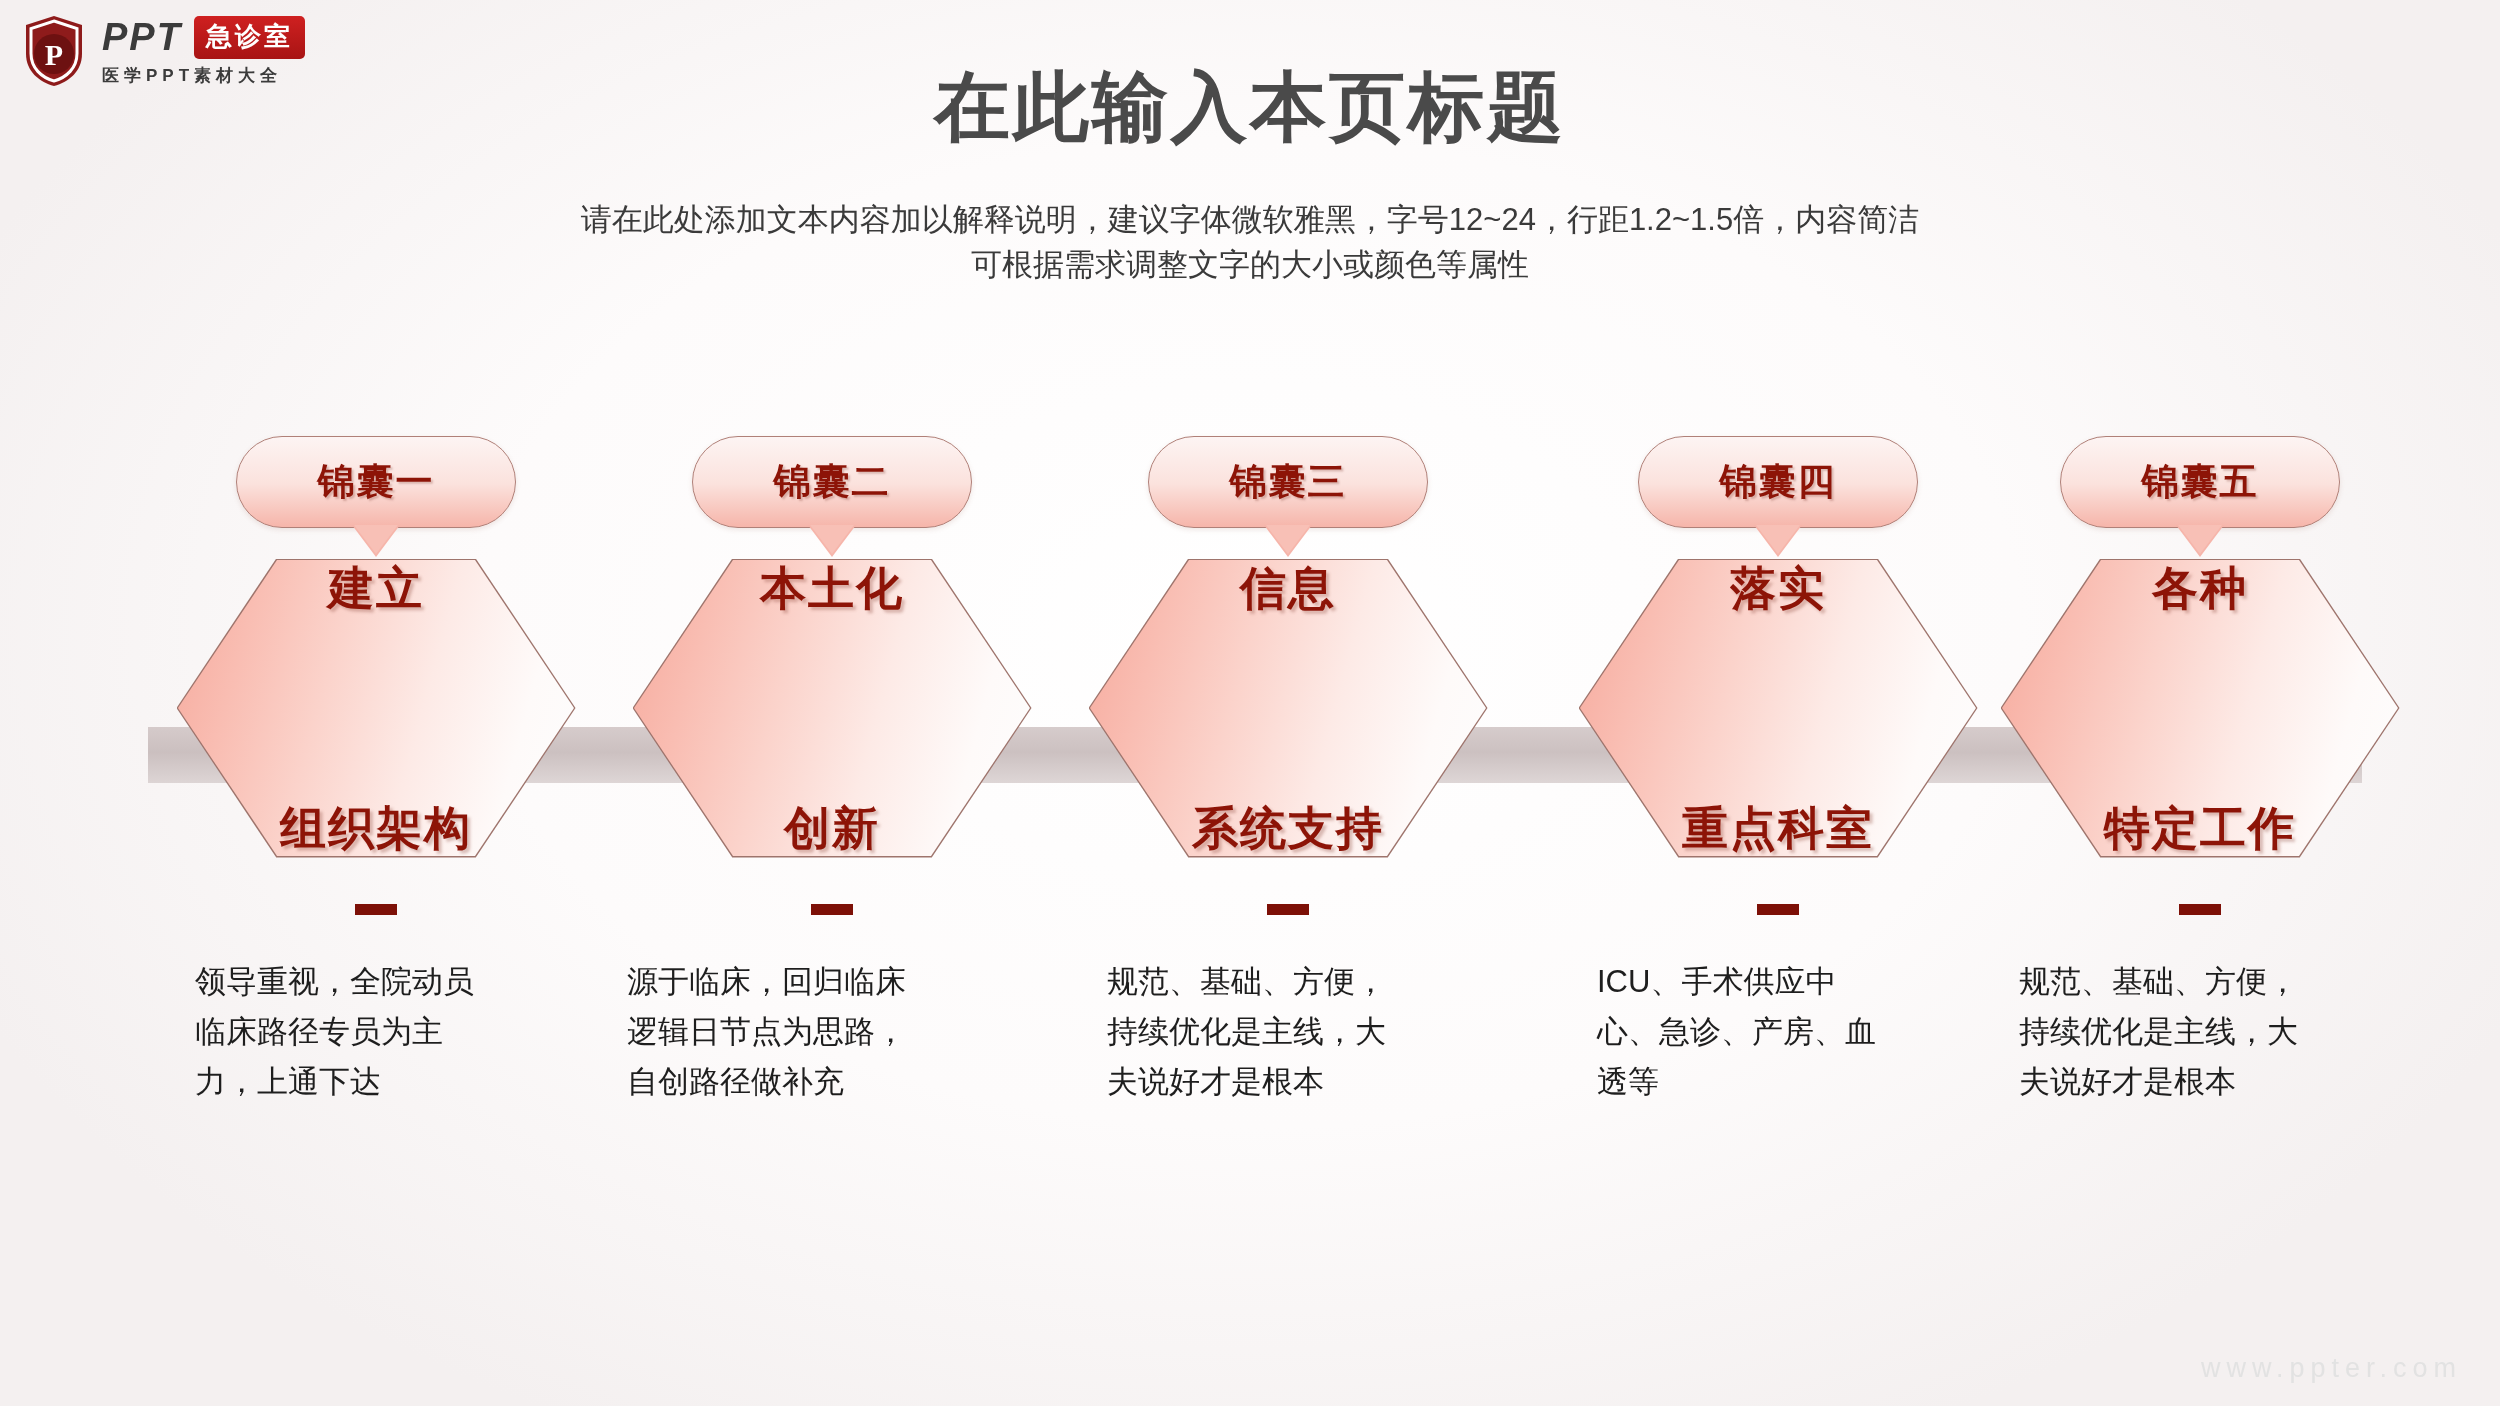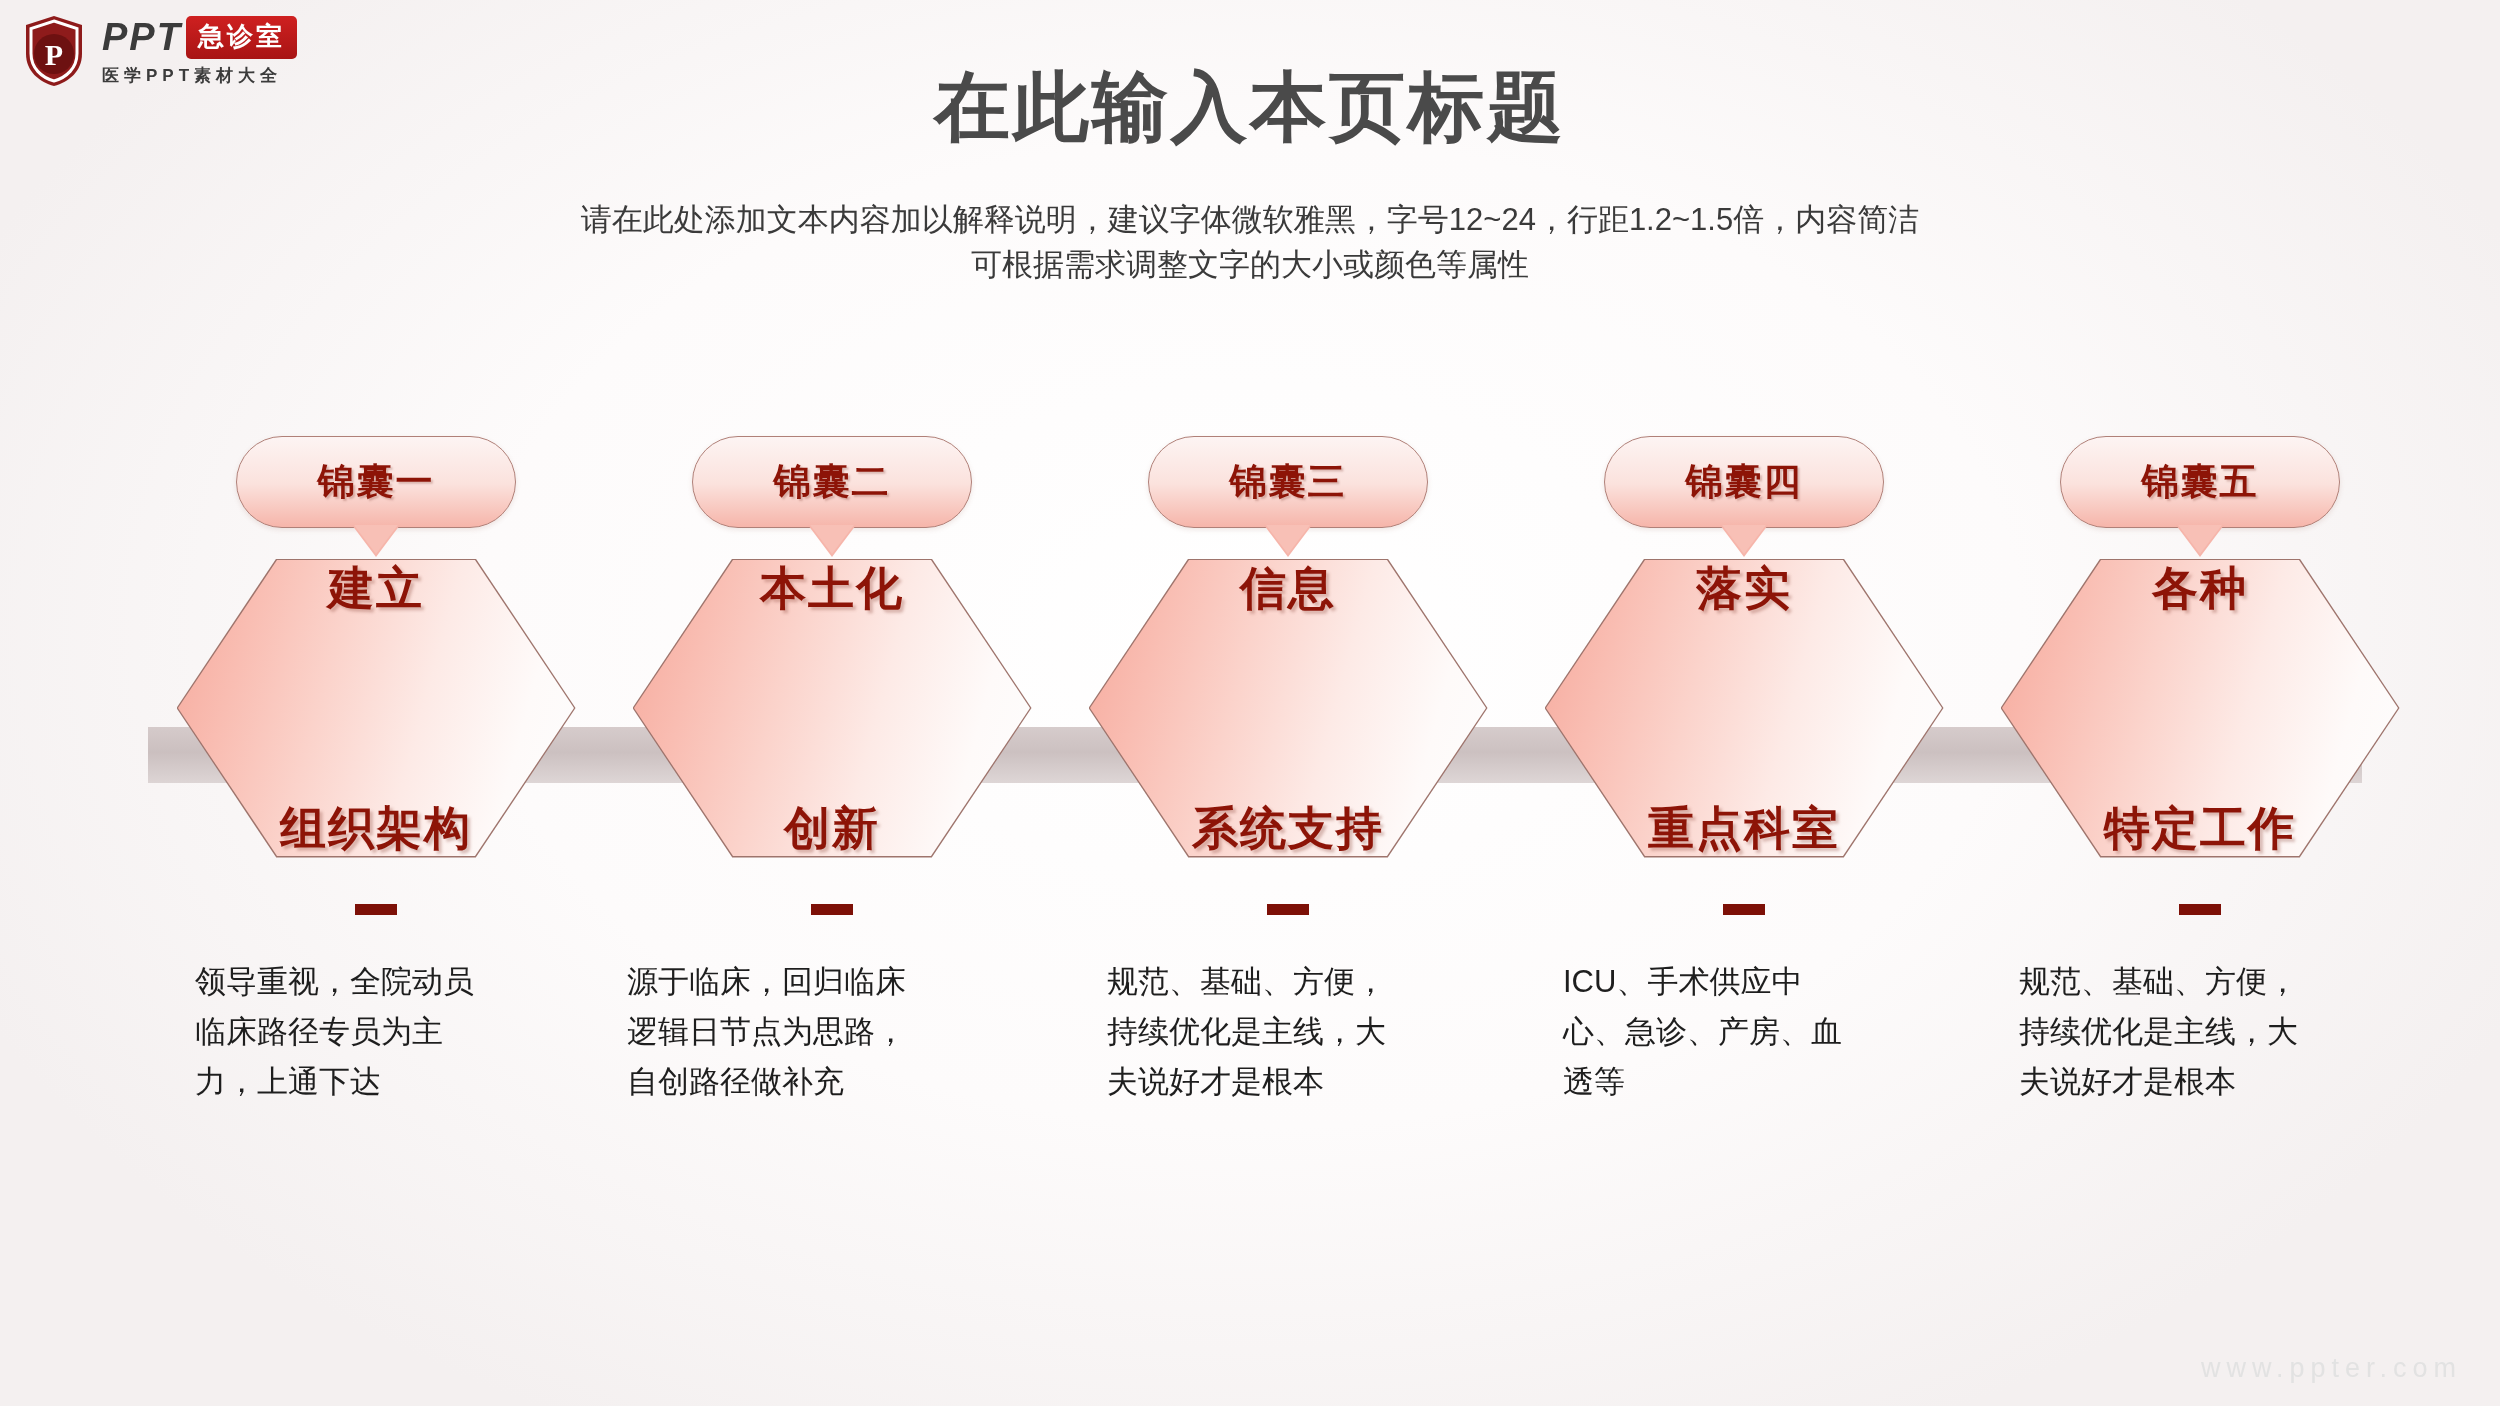--- a/index.html
+++ b/index.html
@@ -19,21 +19,21 @@
   
   .logo-wrap {
     position: absolute; left: 22px; top: 14px;
     display: flex; align-items: center; gap: 16px;
   }
   .shield {
     position: relative; width: 64px; height: 74px;
   }
   .shield svg { display: block; }
   .logo-text { display: flex; flex-direction: column; gap: 5px; }
-  .logo-row1 { display: flex; align-items: center; gap: 4px; }
+  .logo-row1 { display: flex; align-items: center; gap: 12px; }
   .logo-ppt {
     font-size: 38px; font-weight: bold; font-style: italic;
     color: #3b3b3b; letter-spacing: 2px;
     font-family: "Liberation Sans", sans-serif;
   }
   .logo-badge {
     background: linear-gradient(180deg,#cf2020 0%, #a81414 100%);
     color: #fff; font-size: 26px; font-weight: bold;
     padding: 3px 12px 5px 12px; border-radius: 5px;
     letter-spacing: 3px;
@@ -67,21 +67,21 @@
   
   .cols {
     position: absolute; left: 0; top: 0; width: 2500px; height: 1406px;
   }
   .col {
     position: absolute; top: 430px; width: 452px;
   }
   .col.c0 { left: 150px; }
   .col.c1 { left: 606px; }
   .col.c2 { left: 1062px; }
-  .col.c3 { left: 1518px; }
+  .col.c3 { left: 1552px; }
   .col.c4 { left: 1974px; }
 
   
   .badge {
     position: relative; margin: 6px auto; width: 280px; height: 92px;
     border-radius: 46px;
     background: linear-gradient(180deg,#fdf4f3 0%, #fbe2dd 52%, #f6b5aa 100%);
     border: 1.5px solid #b08078;
     display: flex; align-items: center; justify-content: center;
     box-shadow: 0 2px 5px rgba(150,90,80,.14);

